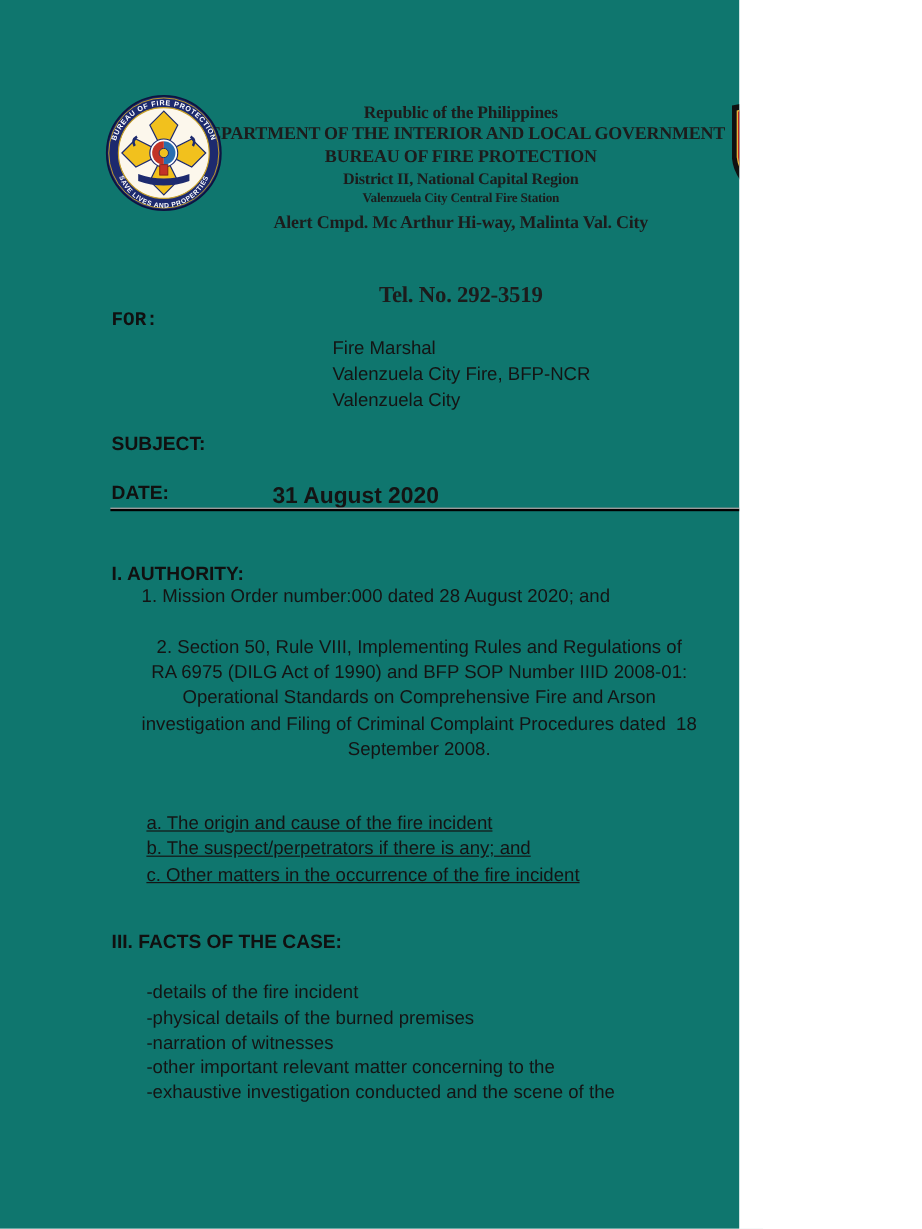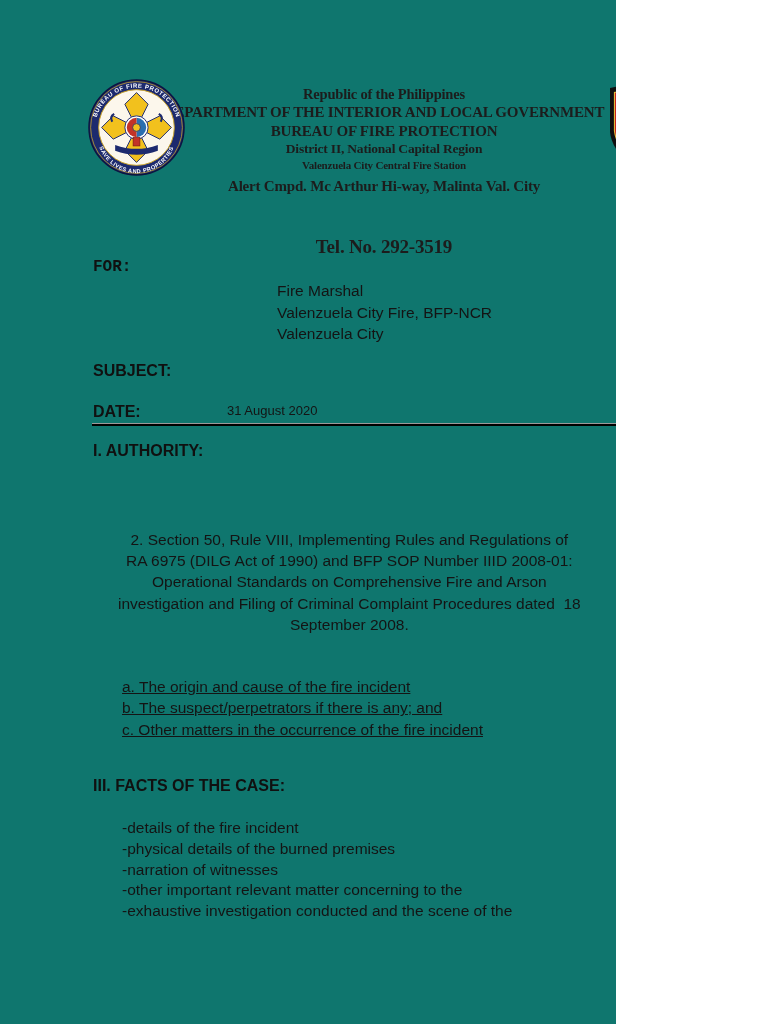--- a/index.html
+++ b/index.html
@@ -26,34 +26,34 @@
   .badge{left:676px;top:78px;z-index:1;}
   .shield{left:607px;top:80px;z-index:2;}
   
   .label{
     position:absolute;left:93px;font-weight:bold;font-size:16px;color:#101010;
     white-space:nowrap;
   }
   .for-label{top:258px;font-family:Liberation Mono, monospace;}
   .subject-label{top:362px;}
   .date-label{top:403px;}
-  .date-value{position:absolute;left:227px;top:403px;font-weight:normal;font-size:13px;white-space:nowrap;}
+  .date-value{position:absolute;left:227px;top:403px;font-weight:bold;font-size:19px;white-space:nowrap;}
   .recipient-lines{
     position:absolute;left:233px;top:280px;font-size:15.5px;line-height:21.5px;
     white-space:pre-wrap;
     margin-left:44px;
   }
   .rule{
     position:absolute;left:92px;top:423px;width:583px;height:3px;
     background:linear-gradient(#9a9a9a 1px,#000 1px);
   }
   .sec-heading{
     position:absolute;left:93px;font-weight:bold;font-size:16px;color:#101010;white-space:nowrap;
   }
-  .h-authority{top:442px;}
+  .h-authority{top:470px;}
   .h-matters{top:652px;}
   .h-facts{top:777px;}
   .para{position:absolute;font-size:15.5px;line-height:21.2px;white-space:pre-wrap;color:#141414;}
   .auth-item1{left:118px;top:487px;}
   .auth-item2{left:118px;top:529px;text-align:center;}
   .matters-items{left:122px;top:676px;line-height:21.4px;text-decoration:underline;}
   .facts-items{left:122px;top:818px;line-height:20.8px;}
 </style>
 </head>
 <body>
@@ -159,20 +159,21 @@
 Valenzuela City</div>
 
   <div class="label subject-label">SUBJECT:</div>
 
   <div class="label date-label">DATE:</div>
   <div class="date-value">31 August 2020</div>
 
   <div class="rule"></div>
 
   <div class="sec-heading h-authority">I. AUTHORITY:</div>
+  <div class="para auth-item1">1. Mission Order number:000 dated 28 August 2020; and</div>
   <div class="para auth-item2">2. Section 50, Rule VIII, Implementing Rules and Regulations of
 RA 6975 (DILG Act of 1990) and BFP SOP Number IIID 2008-01:
 Operational Standards on Comprehensive Fire and Arson
 investigation and Filing of Criminal Complaint Procedures dated  18
 September 2008.</div>
 
   <div class="para matters-items">a. The origin and cause of the fire incident
 b. The suspect/perpetrators if there is any; and
 c. Other matters in the occurrence of the fire incident</div>
 

